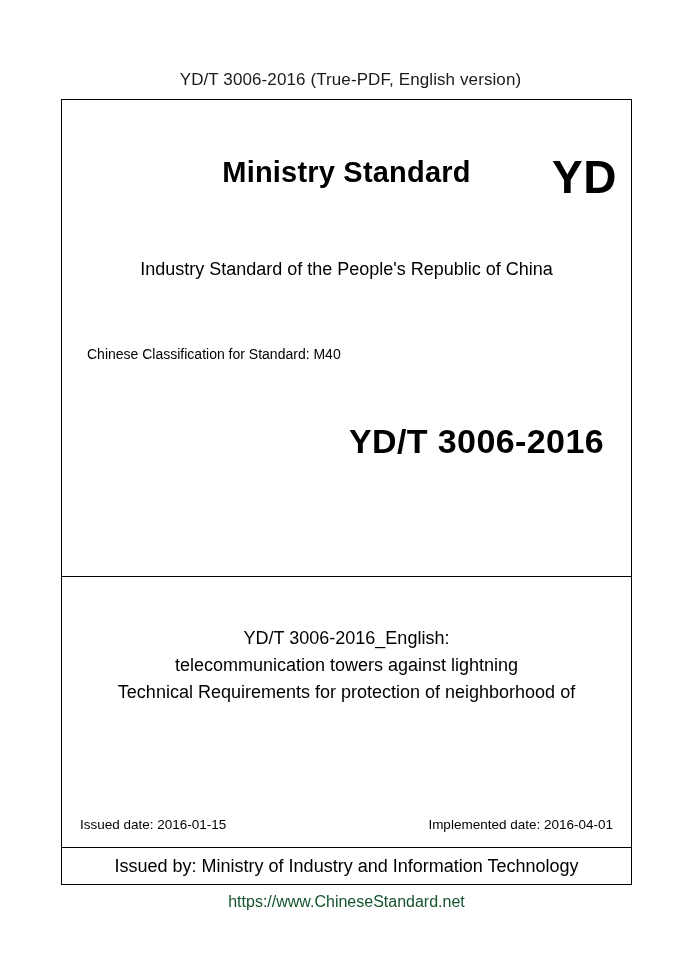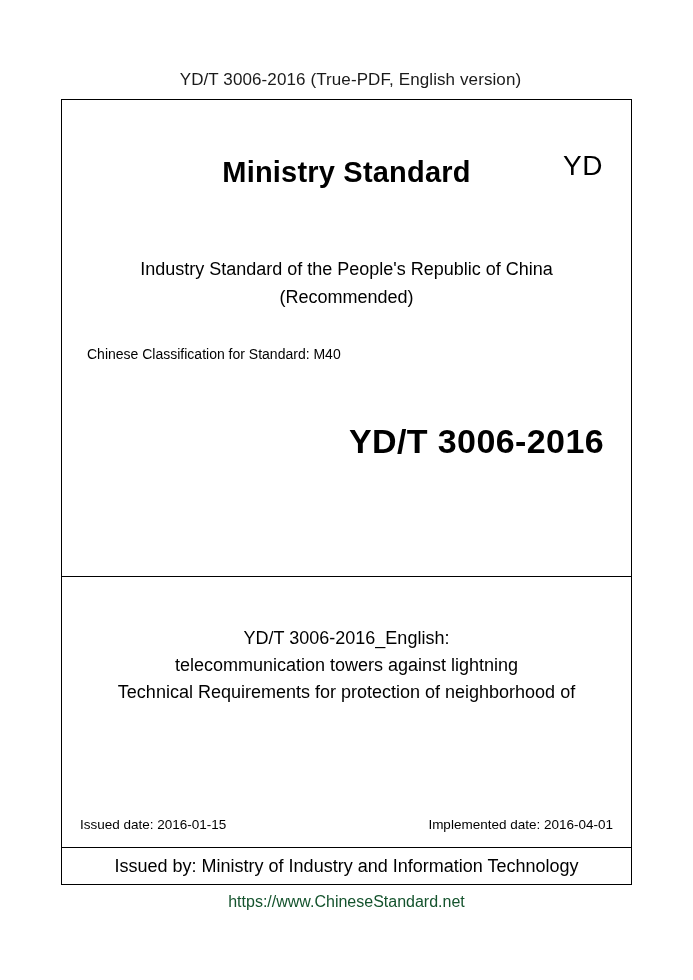--- a/index.html
+++ b/index.html
@@ -58,24 +58,24 @@
     left: 0;
     top: 6px;
     width: 100%;
     text-align: center;
     font-size: 29px;
     font-weight: bold;
     letter-spacing: 0.2px;
   }
   .std-head-logo {
     position: absolute;
-    right: 28px;
+    right: 14px;
     top: 0px;
-    font-size: 28px;
-    font-weight: normal;
+    font-size: 46px;
+    font-weight: bold;
     letter-spacing: 0.5px;
   }
   .industry-line {
     position: absolute;
     top: 155px;
     left: 0;
     width: 100%;
     text-align: center;
     font-size: 18px;
     line-height: 28px;
@@ -170,21 +170,20 @@
 
     <div class="upper-box">
 
       <div class="std-head">
         <div class="std-head-title">Ministry Standard</div>
         <div class="std-head-logo">YD</div>
       </div>
 
       <div class="industry-line">
         <div>Industry Standard of the People's Republic of China</div>
-        <div>(Recommended)</div>
       </div>
 
       <div class="classification">Chinese Classification for Standard: M40</div>
 
       <div class="std-number">YD/T 3006-2016</div>
 
     </div>
 
     <div class="lower-box">
 

